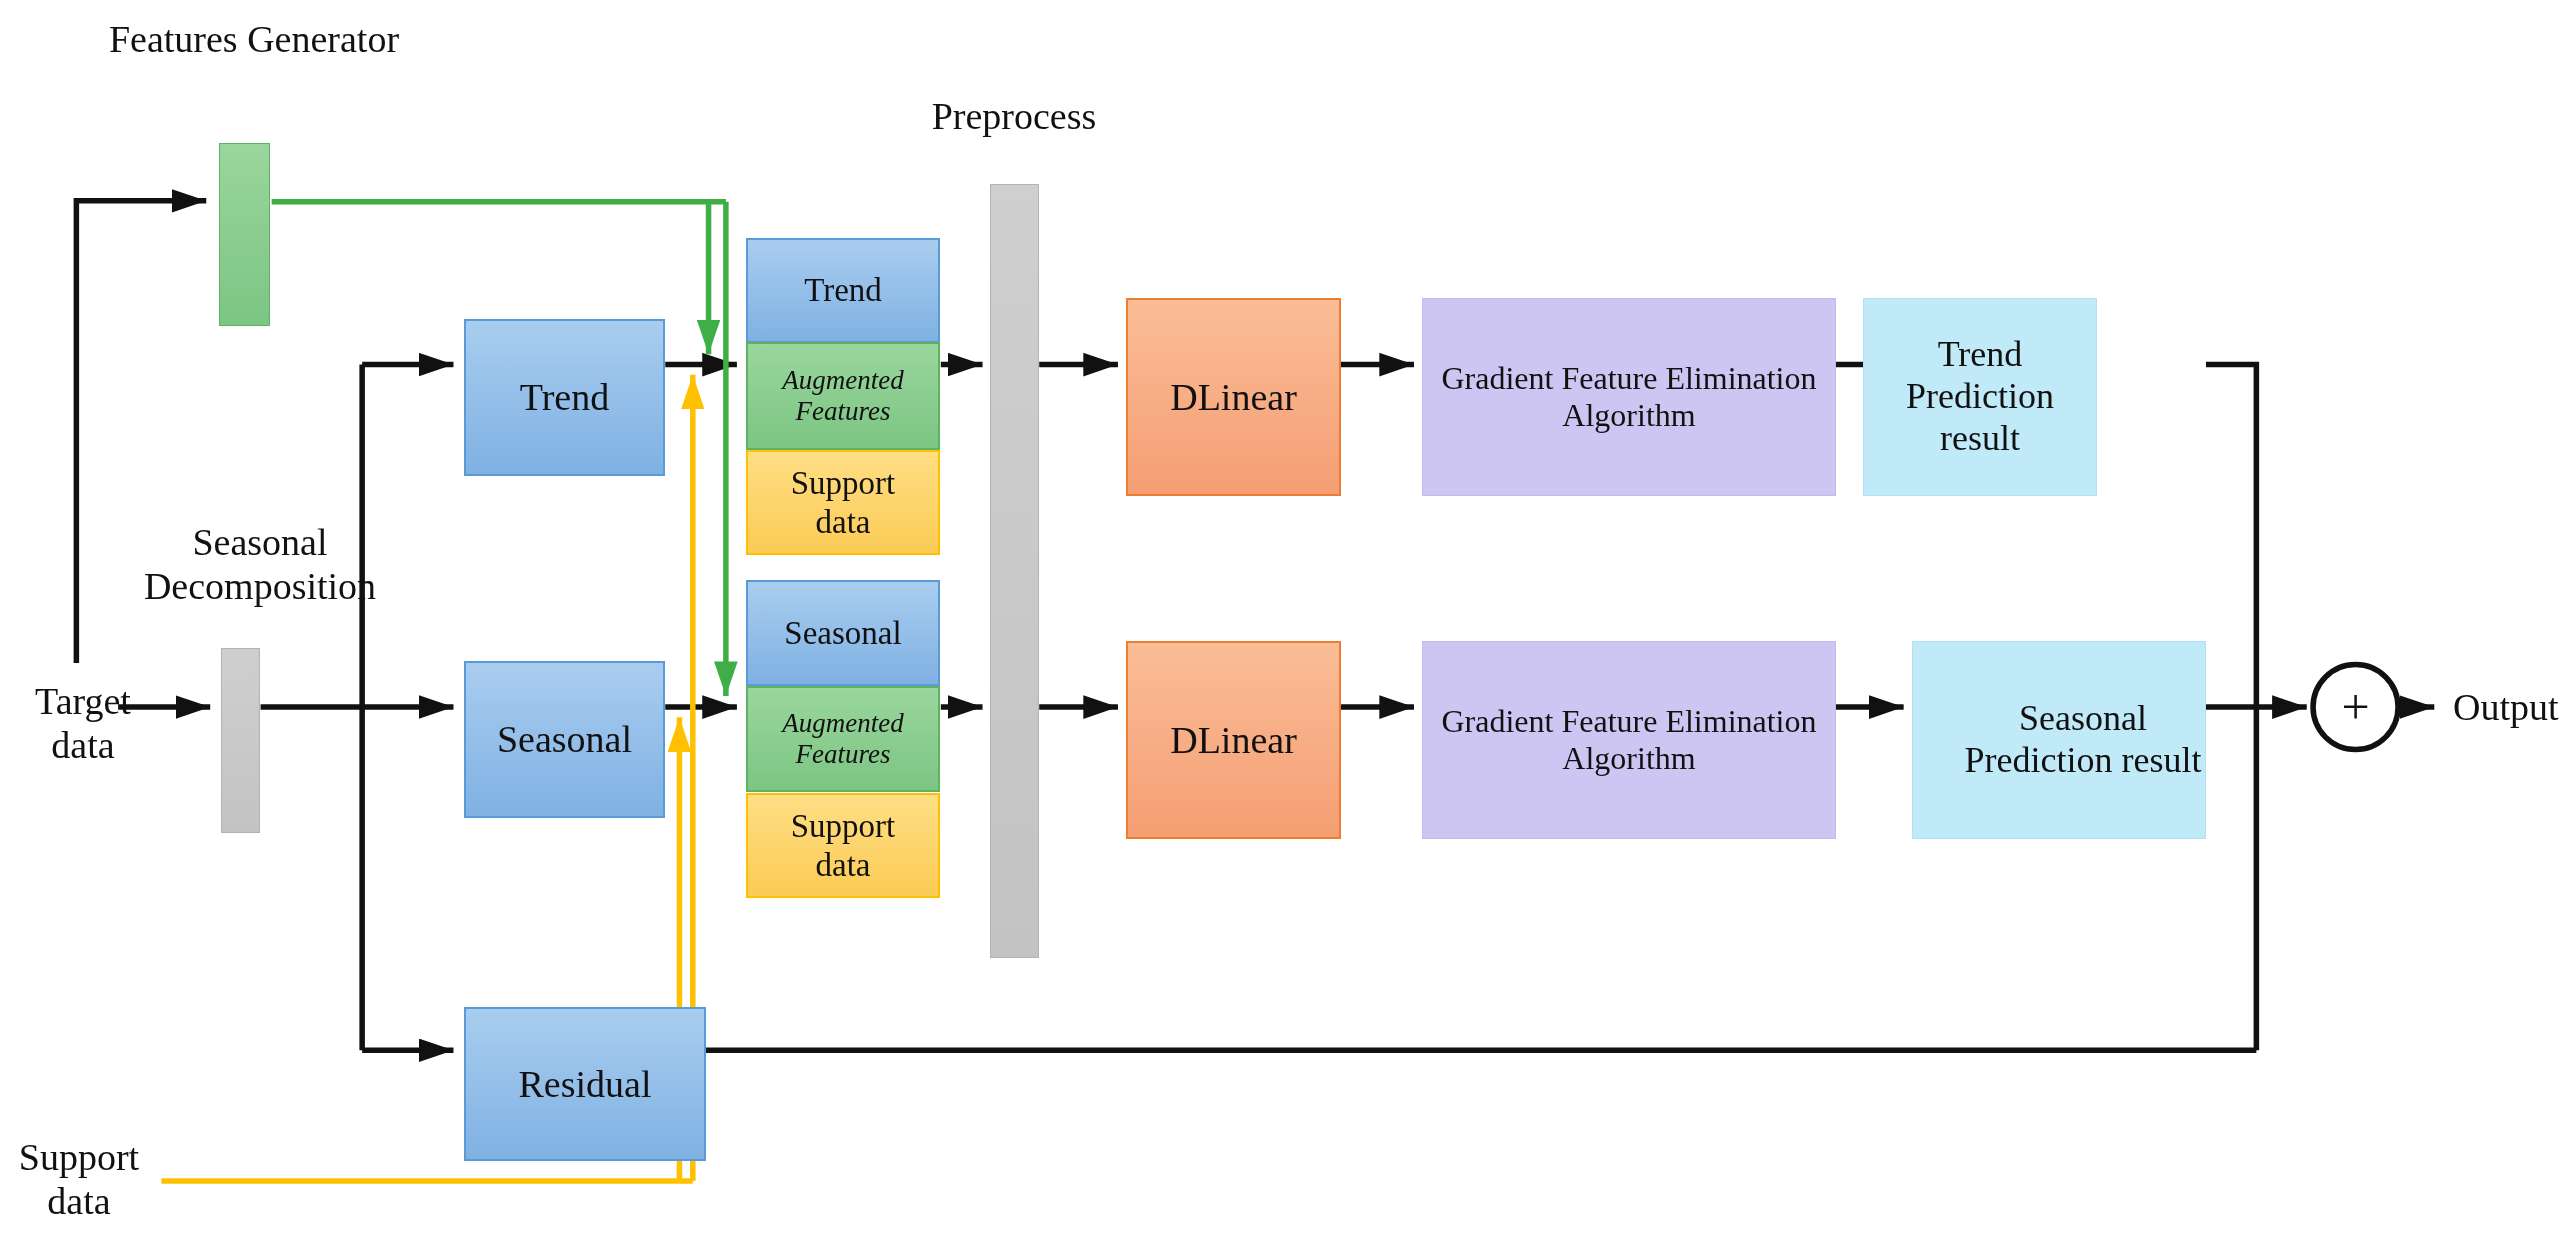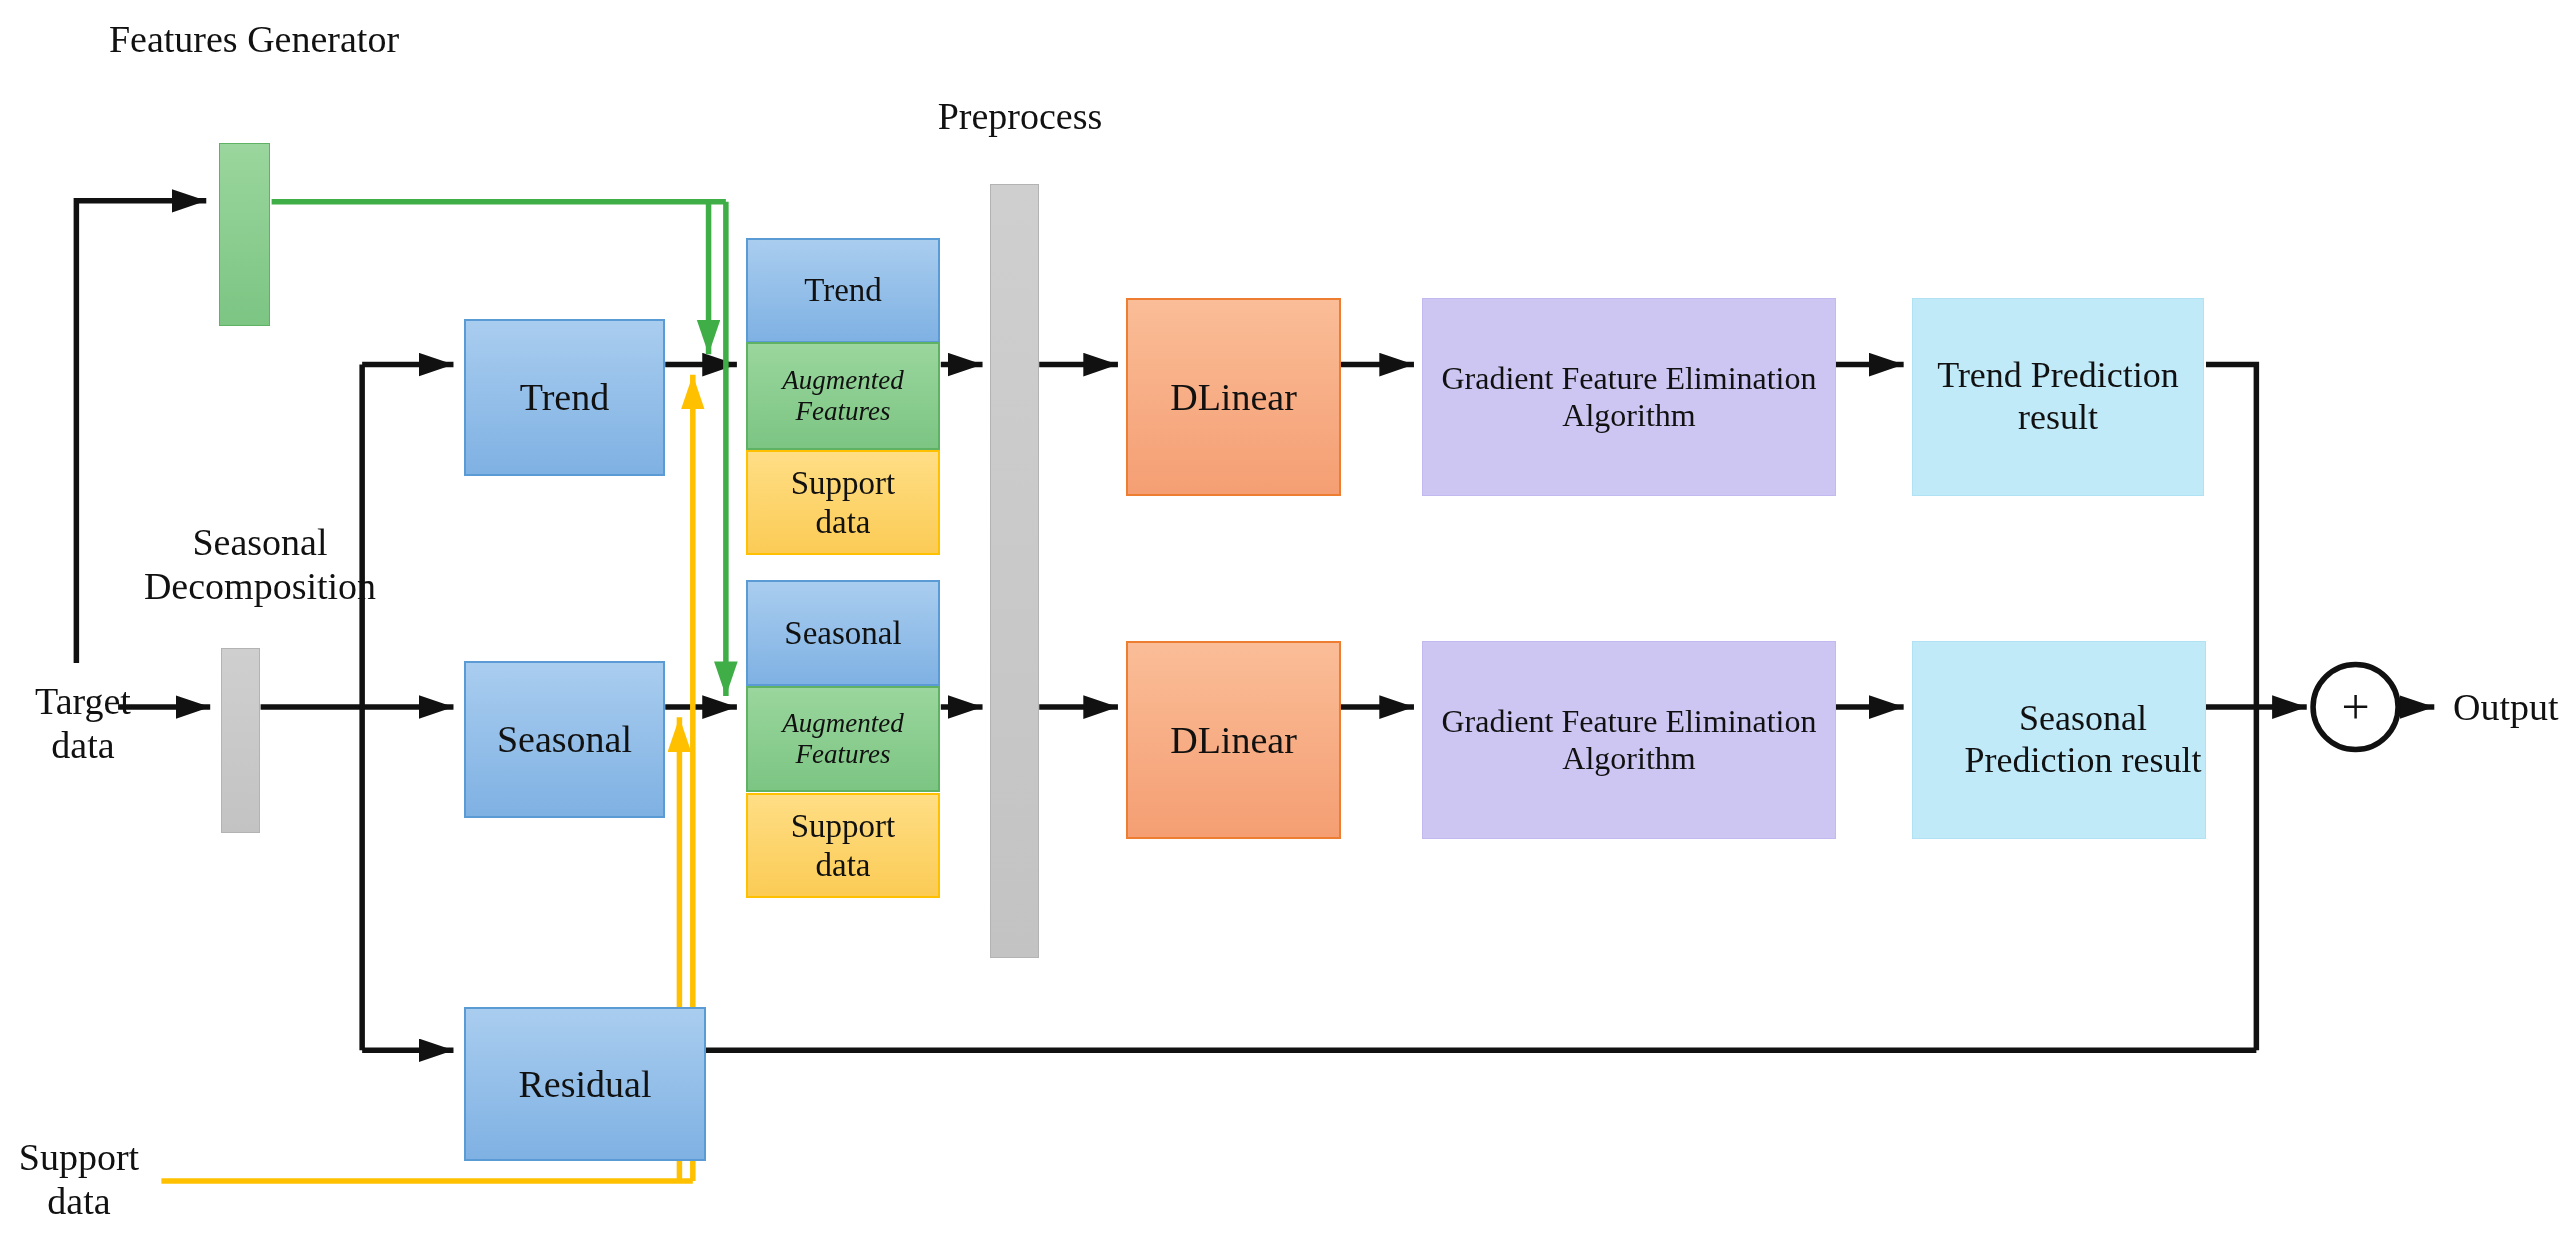--- a/index.html
+++ b/index.html
@@ -123,42 +123,42 @@
   <div class="node yellow-cell" style="left:746px;top:760px;width:194px;height:105px;">
     <span class="wrap-190">Support data</span>
   </div>
 
   <div class="node orange-node" style="left:1126px;top:265px;width:215px;height:198px;">
     <span>DLinear</span>
   </div>
   <div class="node purple-node" style="left:1422px;top:265px;width:414px;height:198px;">
     <span class="wrap-514">Gradient Feature Elimination Algorithm</span>
   </div>
-  <div class="node cyan-node" style="left:1912px;top:265px;width:292px;height:198px;">
+  <div class="node cyan-node" style="left:1863px;top:265px;width:234px;height:198px;">
     <span class="wrap-360">Trend Prediction result</span>
   </div>
 
   <div class="node orange-node" style="left:1126px;top:608px;width:215px;height:198px;">
     <span>DLinear</span>
   </div>
   <div class="node purple-node" style="left:1422px;top:608px;width:414px;height:198px;">
     <span class="wrap-514">Gradient Feature Elimination Algorithm</span>
   </div>
   <div class="node cyan-node" style="left:1912px;top:608px;width:294px;height:198px;padding-left:48px;">
     <span class="wrap-360">Seasonal Prediction result</span>
   </div>
 
   <div class="free-label center-x" style="left:254px;top:17.3px;">
     <div>Features Generator</div>
   </div>
   <div class="free-label center-x" style="left:260px;top:520px;">
     <div>Seasonal</div>
     <div>Decomposition</div>
   </div>
-  <div class="free-label center-x" style="left:1014px;top:94px;margin-left:6px;">
+  <div class="free-label center-x" style="left:1014px;top:94px;">
     <div>Preprocess</div>
   </div>
   <div class="free-label center-x" style="left:83px;top:679px;font-family:Liberation Serif, serif;">
     <div>Target</div>
     <div>data</div>
   </div>
   <div class="free-label center-x" style="left:79px;top:1135px;">
     <div>Support</div>
     <div>data</div>
   </div>

